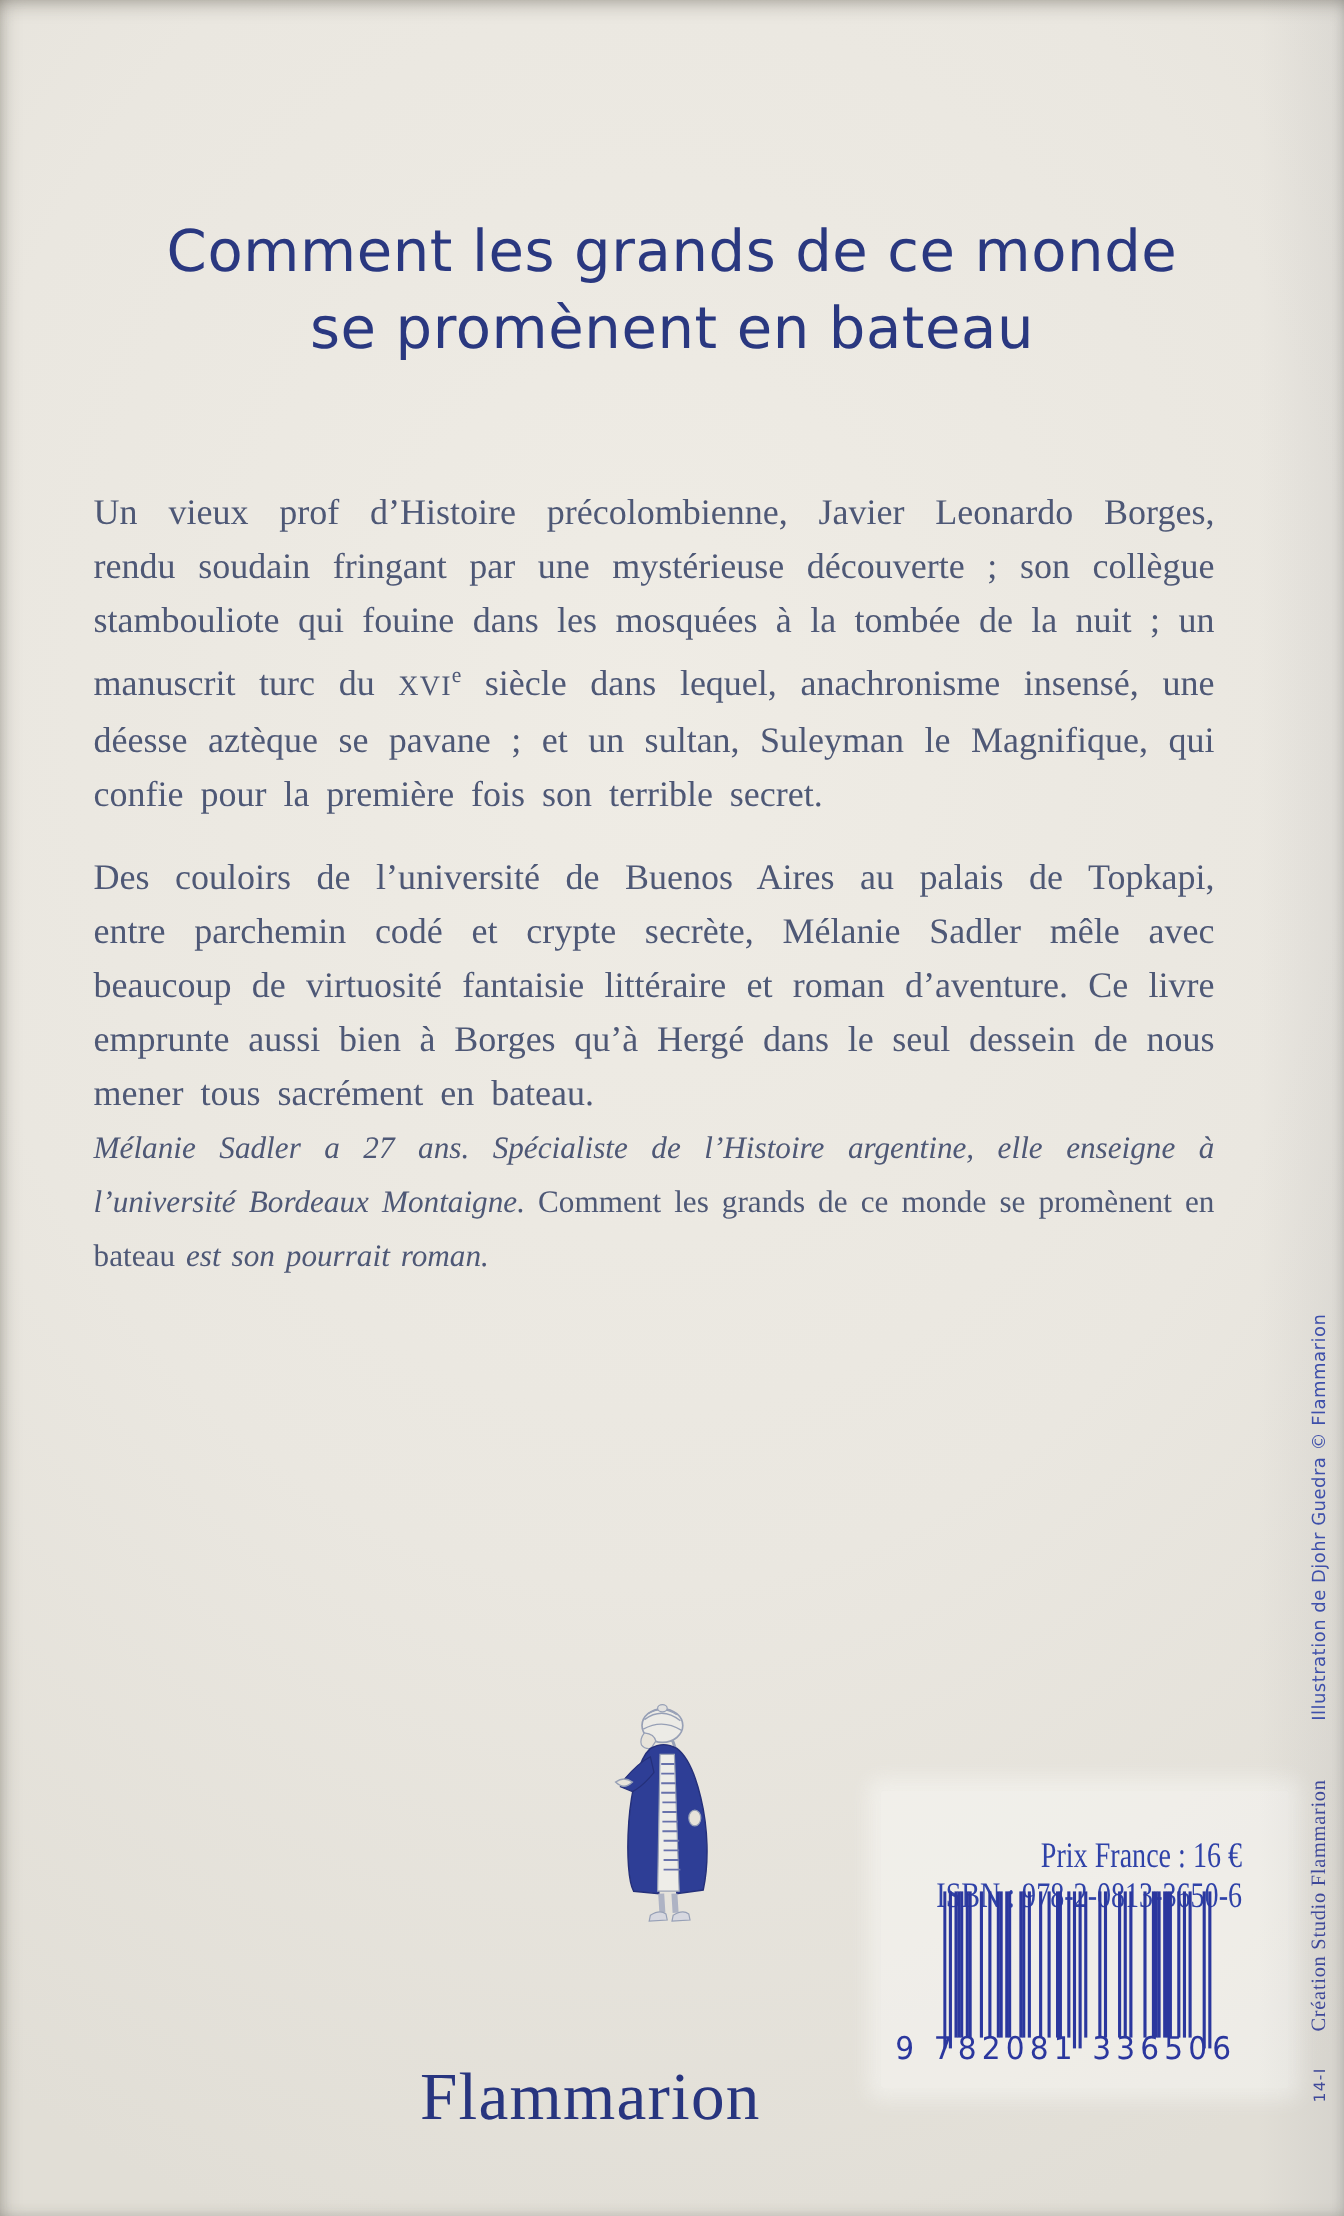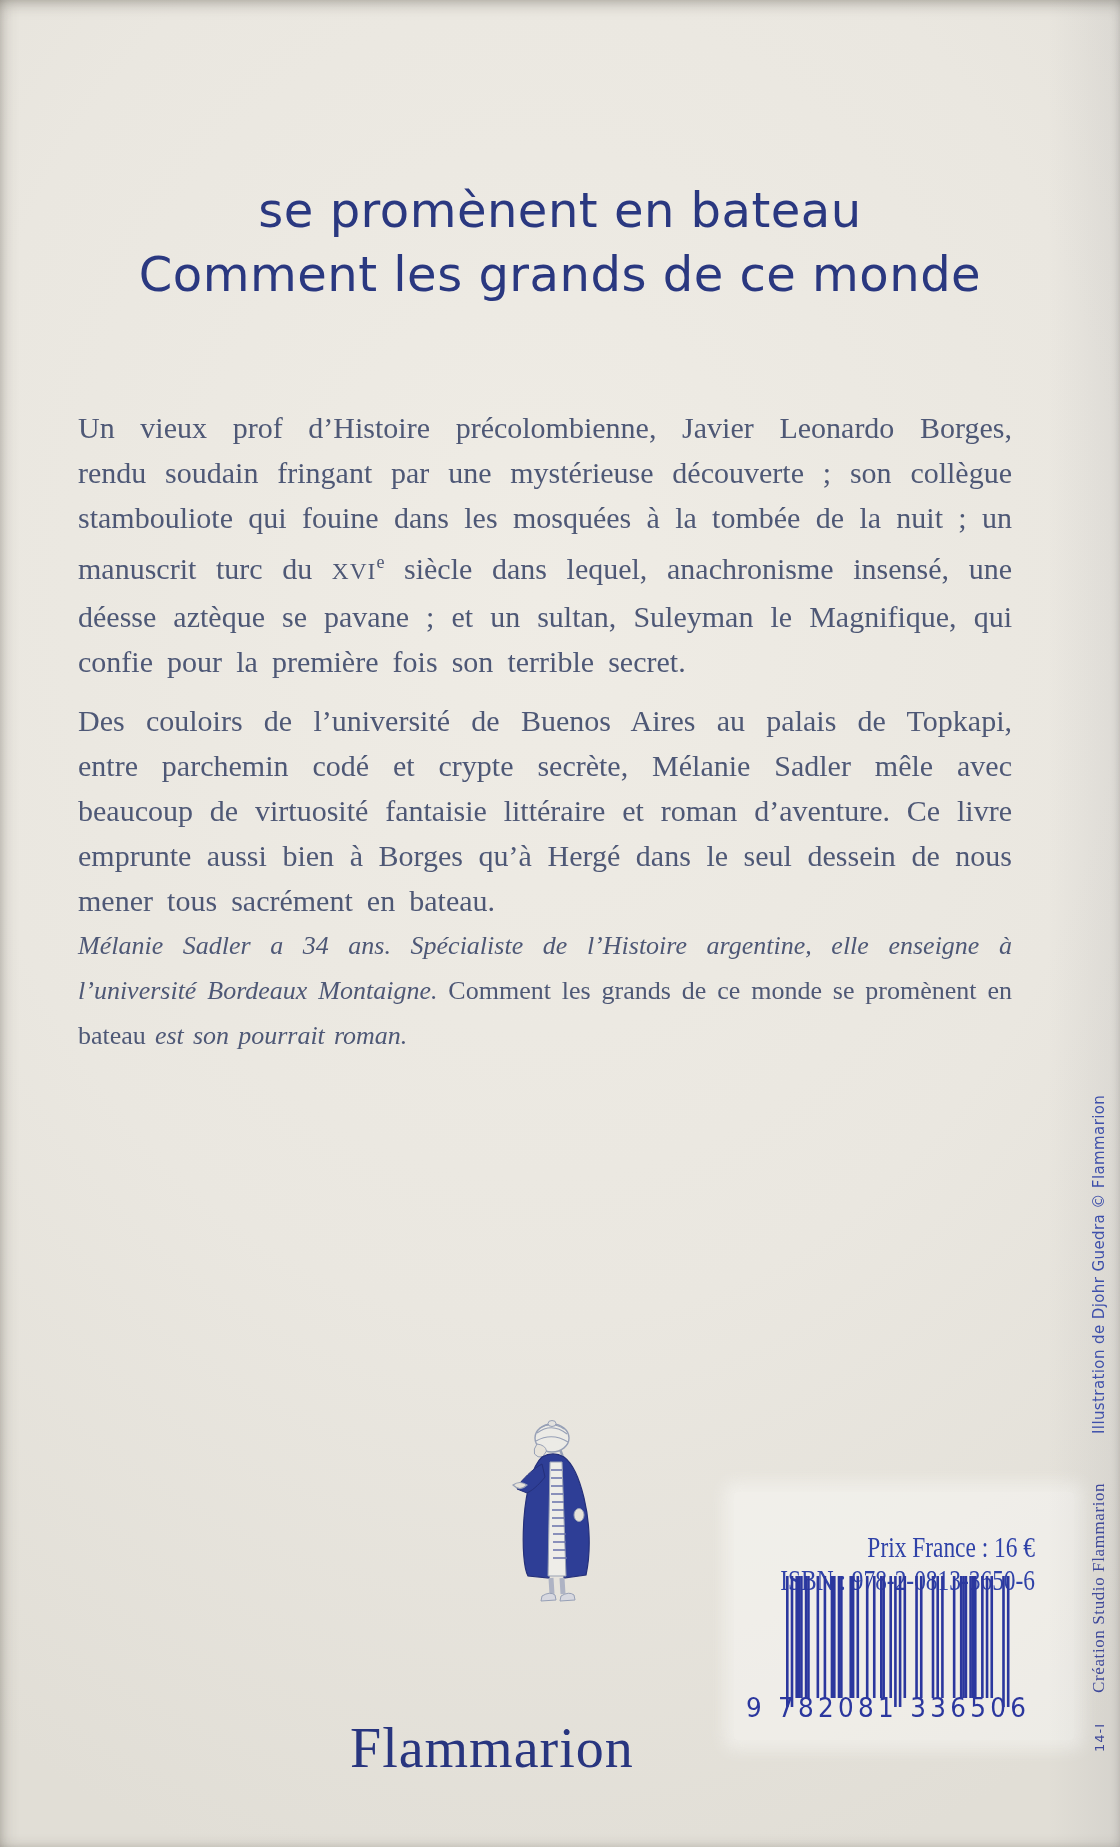--- a/index.html
+++ b/index.html
@@ -26,21 +26,21 @@
     font-family:"DejaVu Sans", sans-serif; font-size:48px; line-height:64px;
     letter-spacing:0.5px; color:var(--c-navy, #2a3880);
   }
 
   .text-column {
     position:absolute; left:78px; top:405px; width:934px;
     color:var(--c-body, #4e5876); font-size:30px; line-height:45px;
     text-align:justify; word-spacing:0.22em; hyphens:none;
   }
   .text-column p { margin:0; }
-  .text-column p.gap-top { margin-top:14px; }
+  .text-column p.gap-top { margin-top:24px; }
   .century { font-size:0.78em; letter-spacing:1px; }
   sup.century-sup { font-size:0.6em; }
   .bio { margin-top:41px; font-style:italic; font-size:26px; line-height:45px; word-spacing:0.1em; }
   .bio .roman { font-style:normal; }
 
   .sultan { position:absolute; left:511px; top:1420px; }
 
   .price-backdrop { position:absolute; left:734px; top:1492px; width:340px; height:248px;
     background:rgba(253,253,251,.45); box-shadow:0 0 16px 10px rgba(253,253,251,.45); border-radius:3px; }
   .price-block { position:absolute; left:736px; top:1506px; width:336px; text-align:right;
@@ -63,28 +63,28 @@
     font-size:17px; letter-spacing:0.6px; color:#3a459c; }
   .print-code { font-size:13px; margin-right:30px; letter-spacing:1px; font-family:"DejaVu Sans", sans-serif; }
 </style>
 </head>
 <body>
 
 <div class="page" style="--c-orange: #c98c49; --c-navy: #2a3880; --c-body: #4e5876; --c-imprint: #2f42a8; --c-barcode: #2b379e; --c-publisher: #28357f;">
 
 
   <div class="book-title">
+    <div>Comment les grands de ce monde</div>
     <div>se promènent en bateau</div>
-    <div>Comment les grands de ce monde</div>
   </div>
 
   <div class="text-column">
     <p><span>Un vieux prof d’Histoire précolombienne, Javier Leonardo Borges, rendu soudain fringant par une mystérieuse découverte&nbsp;; son collègue stambouliote qui fouine dans les mosquées à la tombée de la nuit&nbsp;; un manuscrit turc du </span><span class="century">XVI</span><sup class="century-sup">e</sup><span> siècle dans lequel, anachronisme insensé, une déesse aztèque se pavane&nbsp;; et un sultan, Suleyman le Magnifique, qui confie pour la première fois son terrible secret.</span></p>
     <p class="gap-top">Des couloirs de l’université de Buenos Aires au palais de Topkapi, entre parchemin codé et crypte secrète, Mélanie Sadler mêle avec beaucoup de virtuosité fantaisie littéraire et roman d’aventure. Ce livre emprunte aussi bien à Borges qu’à Hergé dans le seul dessein de nous mener tous sacrément en bateau.</p>
-    <p class="bio"><em>Mélanie Sadler a 34 ans. Spécialiste de l’Histoire argentine, elle enseigne à l’université Bordeaux Montaigne. </em><span class="roman">Comment les grands de ce monde se promènent en bateau </span><em>est son pourrait roman.</em></p>
+    <p class="bio"><em>Mélanie Sadler a 27 ans. Spécialiste de l’Histoire argentine, elle enseigne à l’université Bordeaux Montaigne. </em><span class="roman">Comment les grands de ce monde se promènent en bateau </span><em>est son pourrait roman.</em></p>
   </div>
 
   <svg class="sultan" width="92" height="192" viewBox="0 0 92 192" aria-hidden="true">
     <path d="M47,26 q10,16 6,44" fill="none" stroke="#97a0b6" stroke-width="2.5" stroke-linecap="round"></path>
     <ellipse cx="41" cy="18" rx="17" ry="14" fill="#ecebe6" stroke="#97a0b6" stroke-width="1.4"></ellipse>
     <path d="M26,13 q15,-11 30,1 M25,21 q16,-9 32,1 M29,8 q12,-7 24,1" fill="none" stroke="#97a0b6" stroke-width="1.1"></path>
     <ellipse cx="41" cy="3.5" rx="4" ry="3" fill="#e3e2df" stroke="#97a0b6" stroke-width="1"></ellipse>
     <path d="M26,24 q-4,5 -2.5,10 q3,4 8,3 l4,-6 q-1,-6 -9.5,-7 Z" fill="#e7e3da" stroke="#97a0b6" stroke-width="1"></path>
     <path d="M31,37 C21,46 15,72 13,98 C11,127 13,149 17,156 L38,158 L38,112 L42,78 L50,78 L53,112 L53,158 L75,155 C80,132 79,103 73,78 C68,57 61,43 53,37 C46,33 38,33 31,37 Z" fill="#2e3e96" stroke="#25307a" stroke-width="1.2"></path>
     <path d="M39,42 L51,42 L55,156 L37,156 Z" fill="#eeede8" stroke="#9aa2b5" stroke-width="1"></path>

